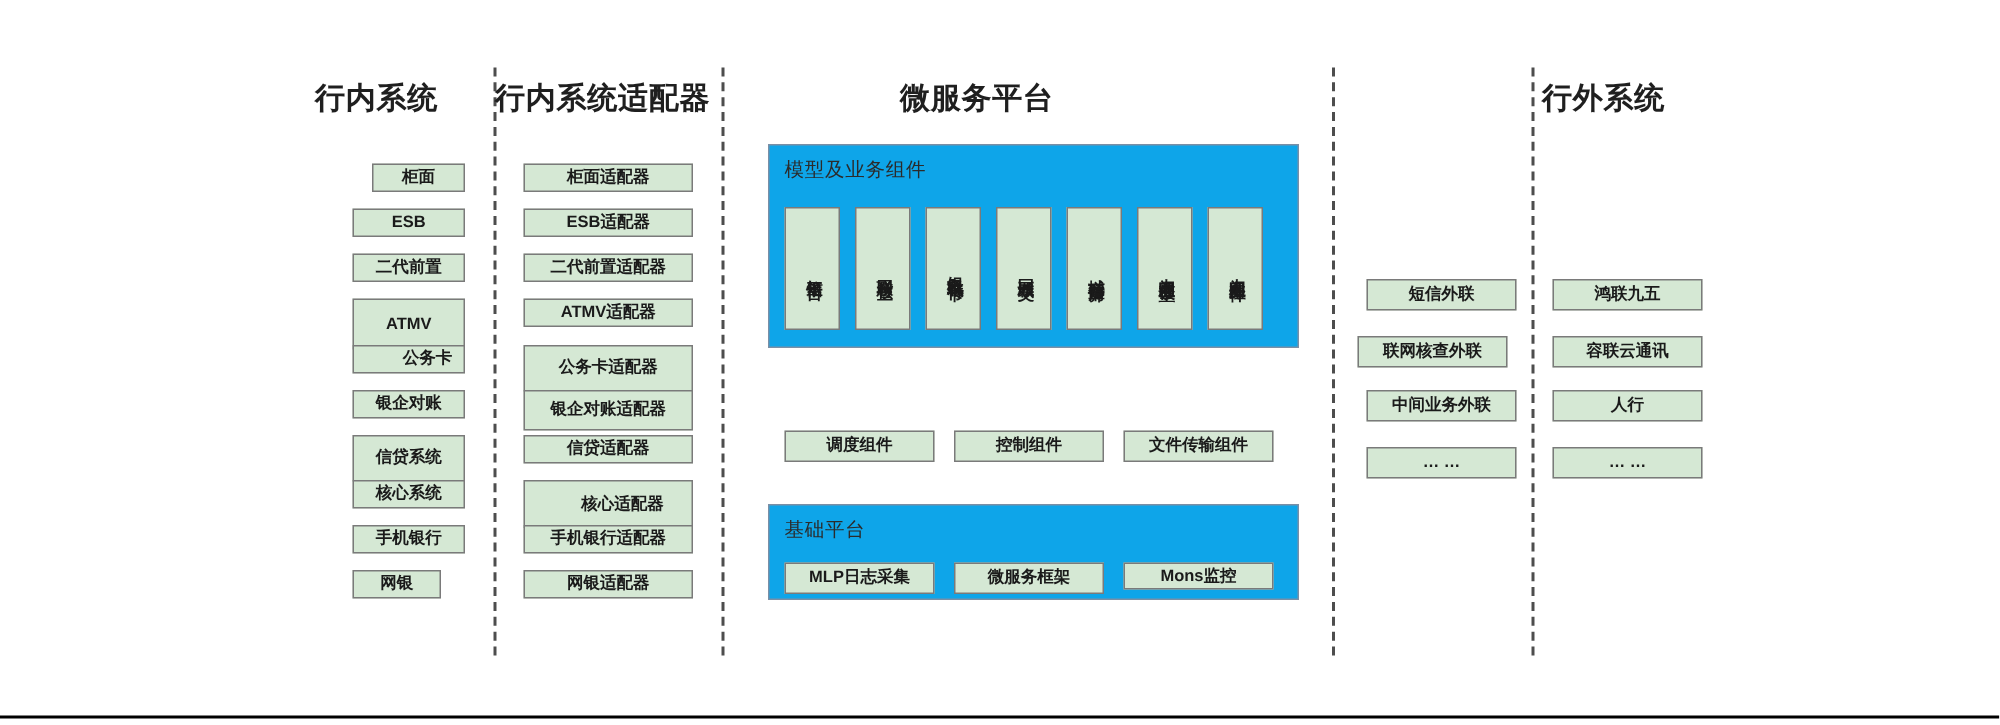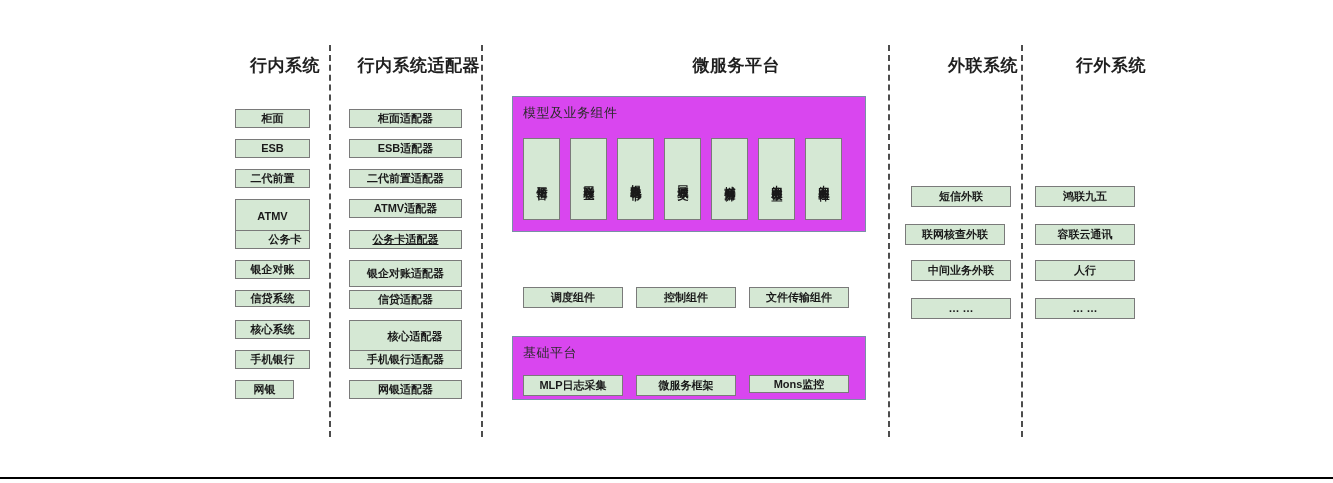--- a/index.html
+++ b/index.html
@@ -17,24 +17,24 @@
     position: relative;
     width: 1333px;
     height: 483px;
     background: #ffffff;
     overflow: hidden;
   }
 
   
   .col-title {
     position: absolute;
-    font-size: 17px;
+    font-size: 20px;
     font-weight: bold;
     color: #1f1f1f;
-    text-align: right;
+    text-align: left;
     letter-spacing: 0.5px;
     white-space: nowrap;
     line-height: 24px;
   }
 
   
   .vdash {
     position: absolute;
     top: 45px;
     height: 392px;
@@ -63,21 +63,21 @@
     text-orientation: upright;
     letter-spacing: 1px;
     line-height: 15px;
     white-space: normal;
   }
 
   
   .bpanel {
     position: absolute;
     box-sizing: border-box;
-    background: #d946ef;
+    background: #0ea5e9;
     border: 1px solid #7a8fa6;
   }
   .bpanel .panel-title {
     position: absolute;
     left: 10px;
     top: 7px;
     font-size: 13px;
     font-weight: normal;
     color: #2b2b2b;
     letter-spacing: 0.5px;
@@ -99,39 +99,38 @@
 <div id="canvas">
 
   <div class="vdash" style="left:329px;"></div>
   <div class="vdash" style="left:481px;"></div>
   <div class="vdash" style="left:888px;"></div>
   <div class="vdash" style="left:1021px;"></div>
 
   <div class="col-title" style="left:210px; top:54px; width:110px;">行内系统</div>
   <div class="col-title" style="left:330px; top:54px; width:150px;">行内系统适配器</div>
   <div class="col-title" style="left:600px; top:54px; width:180px;">微服务平台</div>
-  <div class="col-title" style="left:898px; top:54px; width:120px;">外联系统</div>
   <div class="col-title" style="left:1028px; top:54px; width:118px;">行外系统</div>
 
-  <div class="gbox" style="left:235px; top:109px; width:75px; height:19px;">柜面</div>
+  <div class="gbox" style="left:248px; top:109px; width:62px; height:19px;">柜面</div>
   <div class="gbox" style="left:235px; top:139px; width:75px; height:19px;">ESB</div>
   <div class="gbox" style="left:235px; top:169px; width:75px; height:19px;">二代前置</div>
   <div class="gbox" style="left:235px; top:199px; width:75px; height:34px;">ATMV</div>
   <div class="gbox" style="left:235px; top:230px; width:75px; height:19px;padding-left:25px;">公务卡</div>
   <div class="gbox" style="left:235px; top:260px; width:75px; height:19px;">银企对账</div>
-  <div class="gbox" style="left:235px; top:290px; width:75px; height:17px;">信贷系统</div>
+  <div class="gbox" style="left:235px; top:290px; width:75px; height:31px;">信贷系统</div>
   <div class="gbox" style="left:235px; top:320px; width:75px; height:19px;">核心系统</div>
   <div class="gbox" style="left:235px; top:350px; width:75px; height:19px;">手机银行</div>
   <div class="gbox" style="left:235px; top:380px; width:59px; height:19px;">网银</div>
 
   <div class="gbox" style="left:349px; top:109px; width:113px; height:19px;">柜面适配器</div>
   <div class="gbox" style="left:349px; top:139px; width:113px; height:19px;">ESB适配器</div>
   <div class="gbox" style="left:349px; top:169px; width:113px; height:19px;">二代前置适配器</div>
   <div class="gbox" style="left:349px; top:199px; width:113px; height:19px;">ATMV适配器</div>
-  <div class="gbox" style="left:349px; top:230px; width:113px; height:19px;text-decoration:underline;">公务卡适配器</div>
+  <div class="gbox" style="left:349px; top:230px; width:113px; height:31px;">公务卡适配器</div>
   <div class="gbox" style="left:349px; top:260px; width:113px; height:27px;">银企对账适配器</div>
   <div class="gbox" style="left:349px; top:290px; width:113px; height:19px;">信贷适配器</div>
   <div class="gbox" style="left:349px; top:320px; width:113px; height:32px;padding-left:19px;">核心适配器</div>
   <div class="gbox" style="left:349px; top:350px; width:113px; height:19px;">手机银行适配器</div>
   <div class="gbox" style="left:349px; top:380px; width:113px; height:19px;">网银适配器</div>
 
   <div class="bpanel" style="left:512px; top:96px; width:354px; height:136px;">
     <div class="panel-title">模型及业务组件</div>
   </div>
   <div class="gbox vert" style="left:523px; top:138px; width:37px; height:82px;">短信平台</div>

